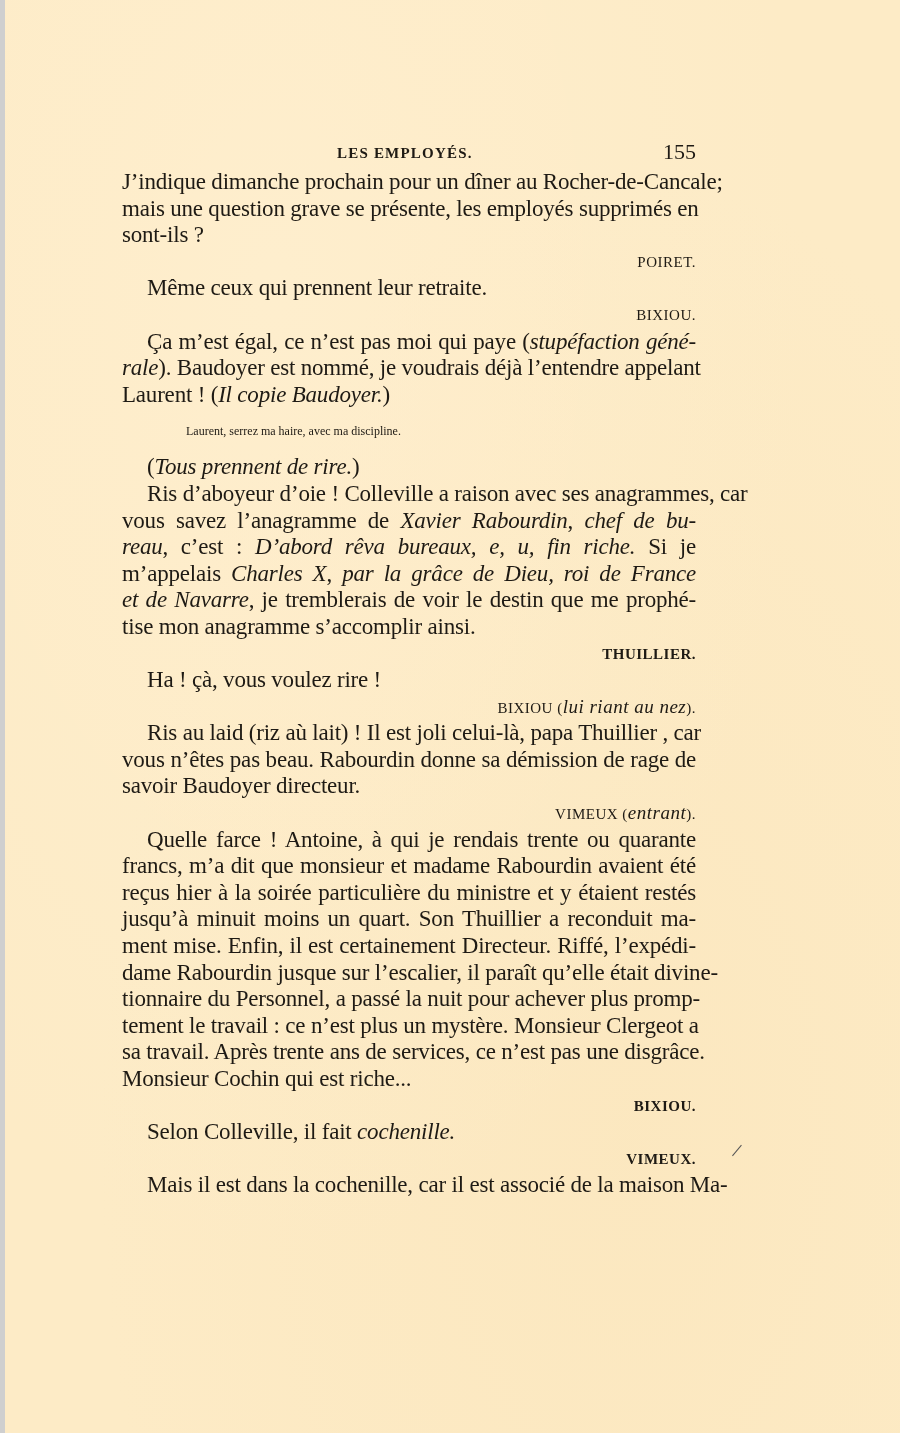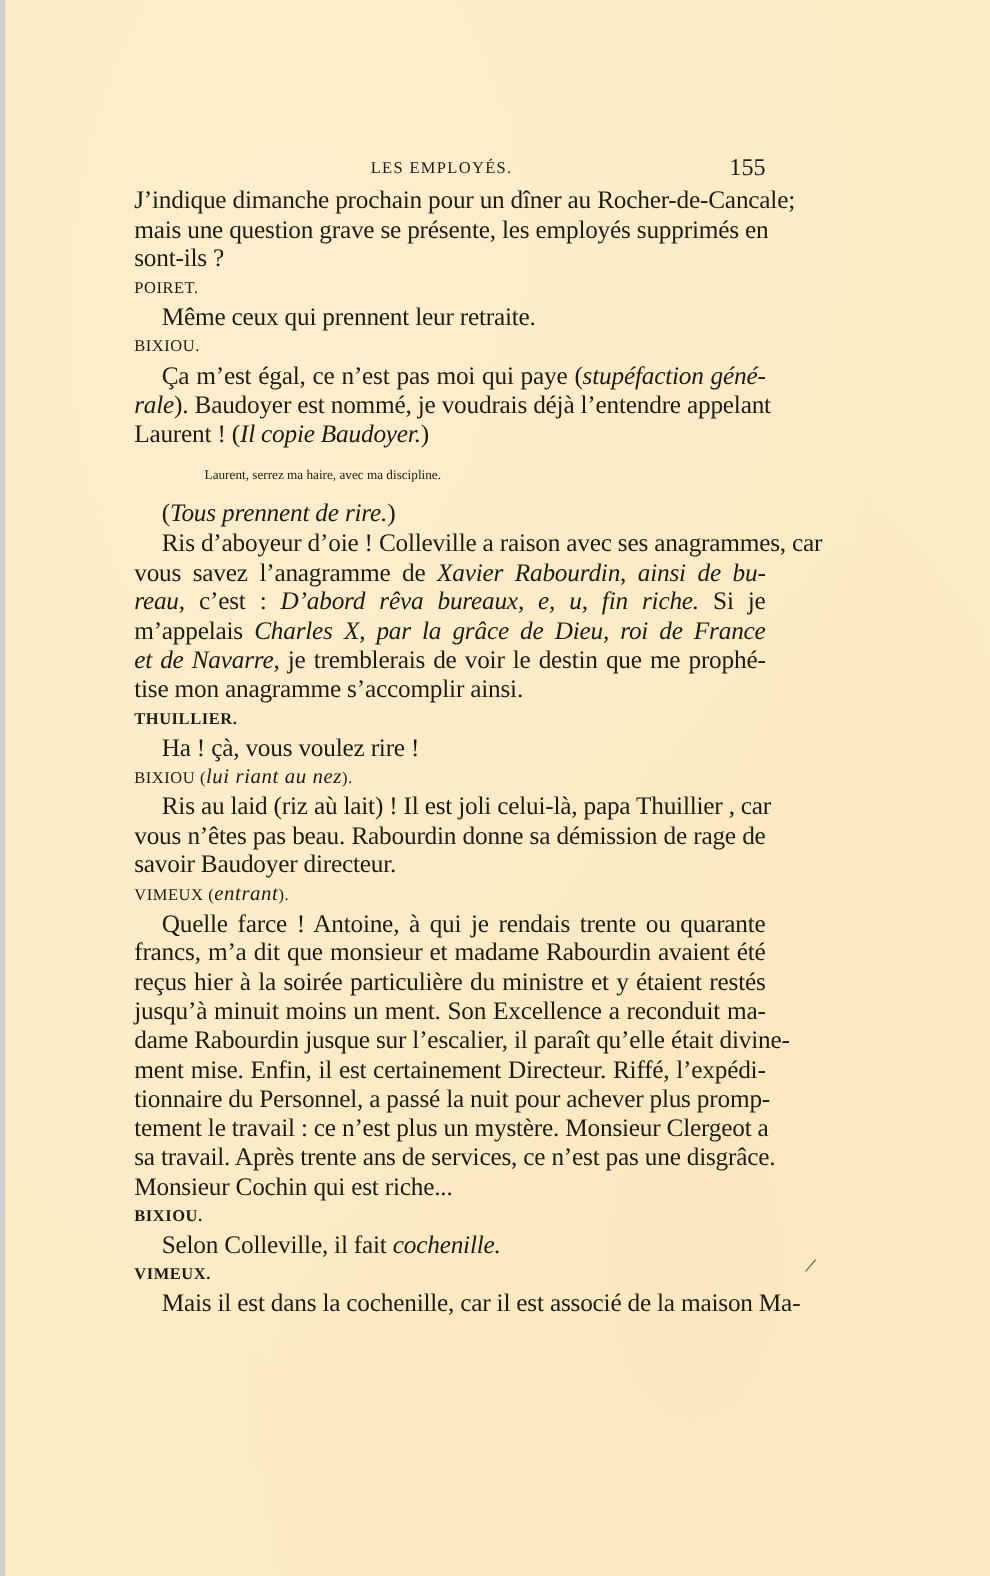--- a/index.html
+++ b/index.html
@@ -22,42 +22,42 @@
       #fdebc6;
   }
   .column {
     position: absolute; left: 122px; top: 143px; width: 574px;
   }
   .running-head {
     position: relative; height: 26px;
   }
   .running-title {
     position: absolute; left: 215px; top: 2px;
-    font-size: 15px; font-weight: normal; letter-spacing: 1.2px;
+    font-size: 15px; font-weight: bold; letter-spacing: 1.2px;
     font-variant: small-caps;
   }
   .page-number {
     position: absolute; right: 0; top: -4px;
     font-size: 22px;
   }
   .line {
     font-size: 23px;
     line-height: 26.6px;
     height: 26.6px;
     white-space: nowrap;
     transform-origin: left center;
     text-align: justify;
     text-align-last: justify;
     width: 574px;
     letter-spacing: -0.2px;
   }
   .line.last { text-align-last: left; }
   .line.indent { padding-left: 25px; width: 549px; }
   .speaker {
-    text-align: left; font-size: 15px; letter-spacing: 0.5px;
+    text-align: right; font-size: 15px; letter-spacing: 0.5px;
     height: 26.6px; line-height: 26.6px;
   }
   .speaker.bold { font-weight: bold; }
   .quote {
     font-size: 12px; height: 34px; line-height: 34px; padding-left: 64px;
     margin-top: 6px; margin-bottom: 6px;
   }
   em { }
   .stray-mark {
     position: absolute; left: 730px; top: 1150px; width: 14px; height: 1.2px;
@@ -91,21 +91,21 @@
     <div class="line indent" style="transform: scaleX(1); width: 549.016px;"><span>Ça m’est égal, ce n’est pas moi qui paye (</span><em>stupéfaction géné-</em></div>
     <div class="line"><em>rale</em><span>). Baudoyer est nommé, je voudrais déjà l’entendre appelant</span></div>
     <div class="line last"><span>Laurent ! (</span><em>Il copie Baudoyer.</em><span>)</span></div>
   </div>
 
   <div class="quote">Laurent, serrez ma haire, avec ma discipline.</div>
 
   <div>
     <div class="line indent last"><span>(</span><em>Tous prennent de rire.</em><span>)</span></div>
     <div class="line indent">Ris d’aboyeur d’oie ! Colleville a raison avec ses anagrammes, car</div>
-    <div class="line"><span>vous savez l’anagramme de </span><em>Xavier Rabourdin</em><span>, </span><em>ainsi de bu-</em></div>
+    <div class="line"><span>vous savez l’anagramme de </span><em>Xavier Rabourdin</em><span>, </span><em>chef de bu-</em></div>
     <div class="line"><em>reau</em><span>, c’est : </span><em>D’abord rêva bureaux, e, u, fin riche.</em><span> Si je</span></div>
     <div class="line" style="transform: scaleX(1); width: 574.016px;"><span>m’appelais </span><em>Charles X</em><span>, </span><em>par la grâce de Dieu, roi de France</em></div>
     <div class="line" style="transform: scaleX(1); width: 574.016px;"><em>et de Navarre</em><span>, je tremblerais de voir le destin que me prophé-</span></div>
     <div class="line last">tise mon anagramme s’accomplir ainsi.</div>
   </div>
 
   <div class="speaker bold">THUILLIER.</div>
   <div class="line indent last">Ha ! çà, vous voulez rire !</div>
 
   <div class="speaker"><span>BIXIOU (</span><em style="font-size:19px">lui riant au nez</em><span>).</span></div>
@@ -113,23 +113,23 @@
     <div class="line indent">Ris au laid (riz aù lait) ! Il est joli celui-là, papa Thuillier , car</div>
     <div class="line">vous n’êtes pas beau. Rabourdin donne sa démission de rage de</div>
     <div class="line last">savoir Baudoyer directeur.</div>
   </div>
 
   <div class="speaker"><span>VIMEUX (</span><em style="font-size:19px">entrant</em><span>).</span></div>
   <div>
     <div class="line indent">Quelle farce ! Antoine, à qui je rendais trente ou quarante</div>
     <div class="line">francs, m’a dit que monsieur et madame Rabourdin avaient été</div>
     <div class="line">reçus hier à la soirée particulière du ministre et y étaient restés</div>
-    <div class="line">jusqu’à minuit moins un ment. Son Excellence a reconduit ma-</div>
+    <div class="line">jusqu’à minuit moins un quart. Son Thuillier a reconduit ma-</div>
+    <div class="line">ment mise. Enfin, il est certainement Directeur. Riffé, l’expédi-</div>
     <div class="line">dame Rabourdin jusque sur l’escalier, il paraît qu’elle était divine-</div>
-    <div class="line">ment mise. Enfin, il est certainement Directeur. Riffé, l’expédi-</div>
     <div class="line">tionnaire du Personnel, a passé la nuit pour achever plus promp-</div>
     <div class="line">tement le travail : ce n’est plus un mystère. Monsieur Clergeot a</div>
     <div class="line">sa travail. Après trente ans de services, ce n’est pas une disgrâce.</div>
     <div class="line last">Monsieur Cochin qui est riche...</div>
   </div>
 
   <div class="speaker bold">BIXIOU.</div>
   <div class="line indent last"><span>Selon Colleville, il fait </span><em>cochenille.</em></div>
 
   <div class="speaker bold">VIMEUX.</div>

